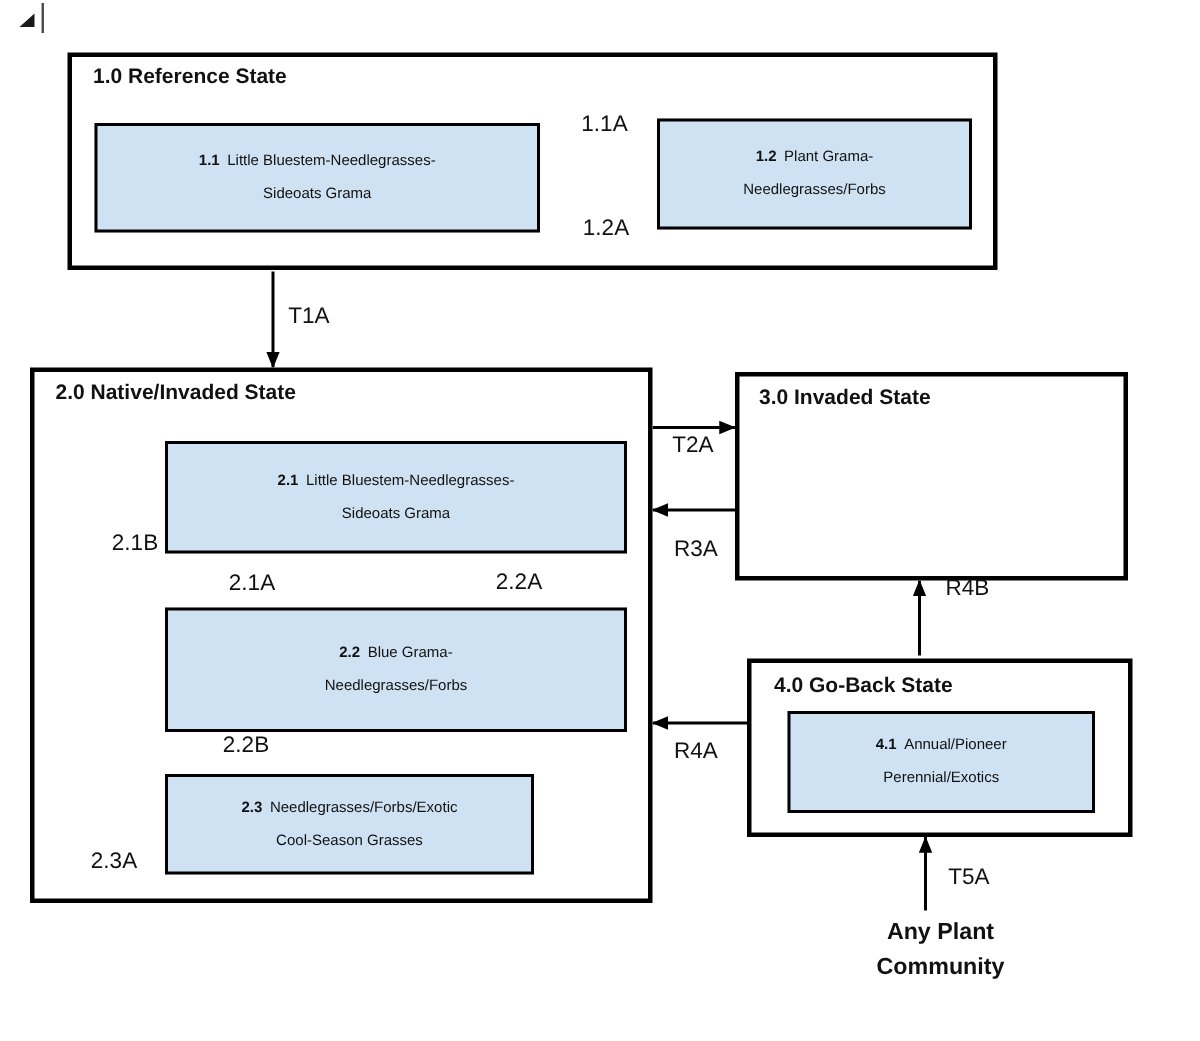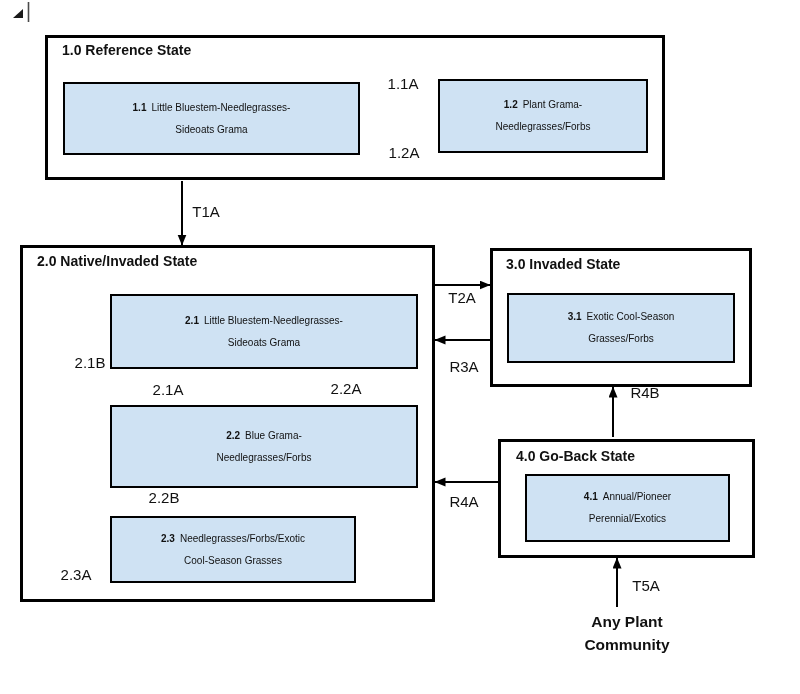--- a/index.html
+++ b/index.html
@@ -125,24 +125,20 @@
 Sideoats Grama</span></div>
   </div>
   <div class="community" id="c22">
     <div><span class="num">2.2</span><span class="nm">Blue Grama-
 Needlegrasses/Forbs</span></div>
   </div>
   <div class="community" id="c23">
     <div><span class="num">2.3</span><span class="nm">Needlegrasses/Forbs/Exotic
 Cool-Season Grasses</span></div>
   </div>
-  <div class="community" id="c31">
-    <div><span class="num">3.1</span><span class="nm">Exotic Cool-Season
-Grasses/Forbs</span></div>
-  </div>
   <div class="community" id="c41">
     <div><span class="num">4.1</span><span class="nm">Annual/Pioneer
 Perennial/Exotics</span></div>
   </div>
 
   
   <span class="lbl" id="l-t1a">T1A</span>
   <span class="lbl" id="l-t2a">T2A</span>
   <span class="lbl" id="l-r3a">R3A</span>
   <span class="lbl" id="l-r4a">R4A</span>

